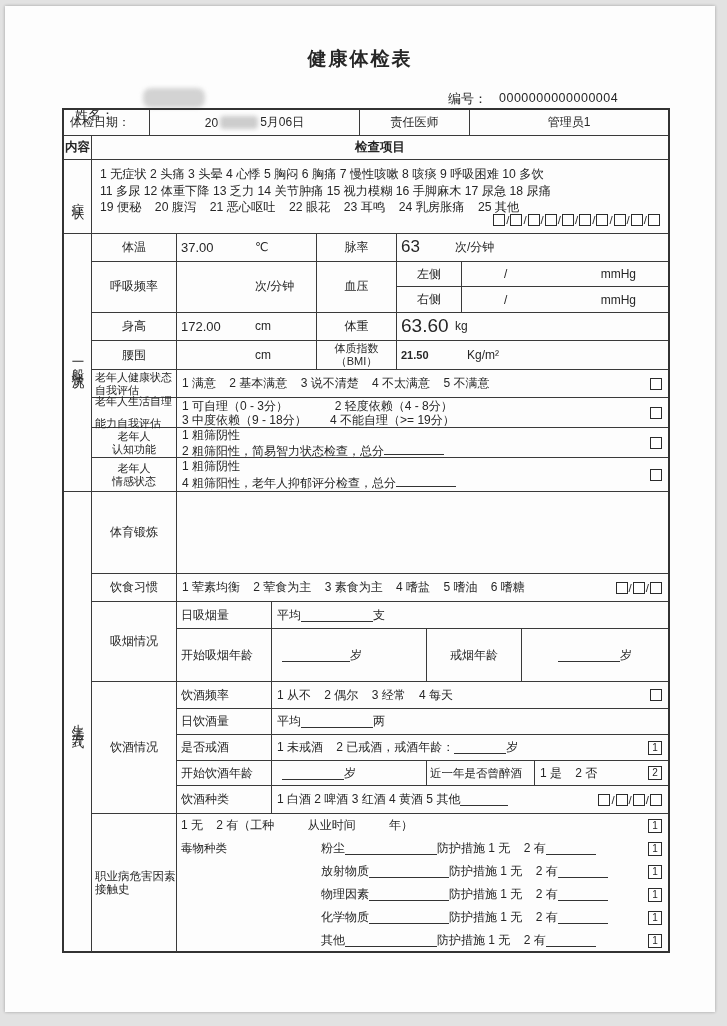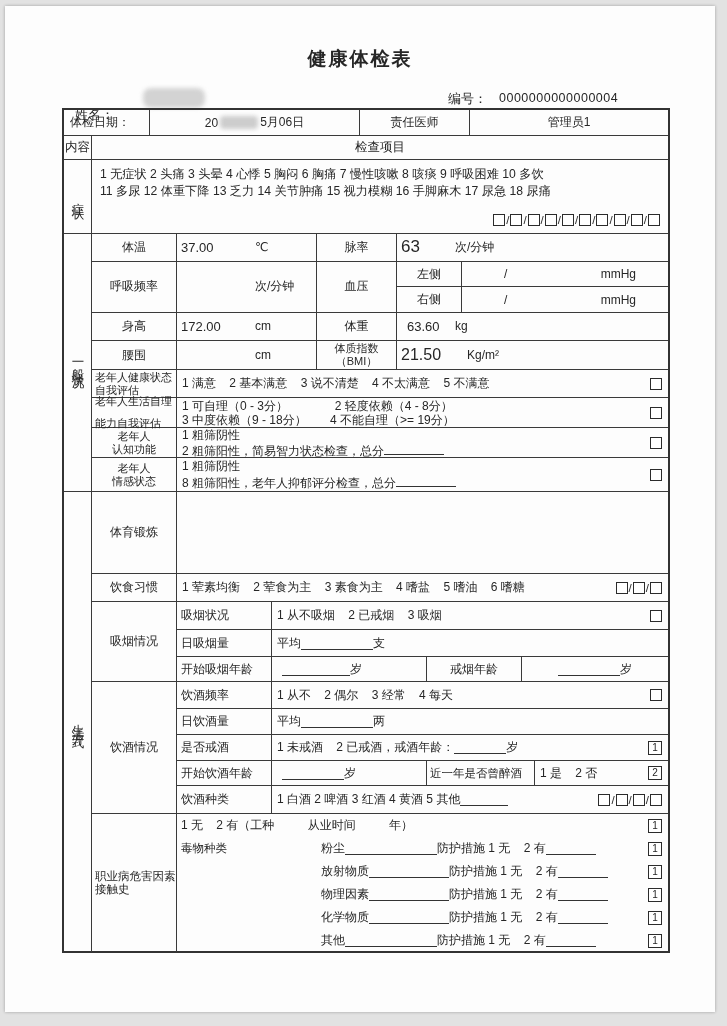--- a/index.html
+++ b/index.html
@@ -26,21 +26,21 @@
   .rel{position:relative;}
 
   
   .r-date{height:26px;}
   .r-date .c1{width:86px;padding-left:6px;}
   .r-date .c2{width:210px;justify-content:center;}
   .r-date .c3{width:110px;justify-content:center;}
   .r-date .c4{flex:1;justify-content:center;}
   .blur-date{display:inline-block;width:38px;height:13px;background:#cdcdcd;border-radius:4px;
              filter:blur(2px);margin:0 2px;vertical-align:-2px;}
-  .r-head{height:24px;font-weight:normal;}
+  .r-head{height:24px;font-weight:bold;}
   .r-head .c1{width:28px;justify-content:center;font-size:12.5px;}
   .r-head .c2{flex:1;justify-content:center;font-size:12.5px;}
 
   
   .sec{display:flex;box-sizing:border-box;border-bottom:1px solid #3a3a3a;}
   .sec.last{border-bottom:none;}
   .vcell{width:28px;box-sizing:border-box;border-right:1px solid #3a3a3a;display:flex;
          align-items:center;justify-content:center;}
   .vtext{writing-mode:vertical-lr;text-orientation:upright;letter-spacing:4px;font-size:12.5px;}
   .secbody{flex:1;display:flex;flex-direction:column;min-width:0;}
@@ -107,20 +107,21 @@
       <div class="c c2 last">检查项目</div>
     </div>
 
     <div class="sec sym">
       <div class="vcell">
         <span class="vtext">症状</span>
       </div>
       <div class="secbody symcell" style="display:block;">
         <div class="pre">1 无症状 2 头痛 3 头晕 4 心悸 5 胸闷 6 胸痛 7 慢性咳嗽 8 咳痰 9 呼吸困难 10 多饮</div>
         <div class="pre">11 多尿 12 体重下降 13 乏力 14 关节肿痛 15 视力模糊 16 手脚麻木 17 尿急 18 尿痛</div>
+        <div class="pre">19 便秘    20 腹泻    21 恶心呕吐    22 眼花    23 耳鸣    24 乳房胀痛    25 其他</div>
         <div class="cbr cbr-abs">
             <span class="cb"></span>
             <span class="sl">/</span>
             <span class="cb"></span>
             <span class="sl">/</span>
             <span class="cb"></span>
             <span class="sl">/</span>
             <span class="cb"></span>
             <span class="sl">/</span>
             <span class="cb"></span>
@@ -182,36 +183,36 @@
         </div>
 
         <div class="g-r" style="height:28px;">
           <div class="c gl center">身高</div>
           <div class="c vcellw" style="width:140px;padding-left:4px;">
             <span style="font-size:13px;">172.00</span>
             <span class="u" style="left:78px;">cm</span>
           </div>
           <div class="c center" style="width:80px;">体重</div>
           <div class="c last vcellw" style="flex:1;padding-left:4px;">
-            <span style="font-size:13px;margin-left:6px;">63.60</span>
+            <span style="font-size:19px;">63.60</span>
             <span class="u" style="left:58px;">kg</span>
           </div>
         </div>
 
         <div class="g-r" style="height:30px;">
           <div class="c gl center">腰围</div>
           <div class="c vcellw" style="width:140px;">
             <span class="u" style="left:78px;">cm</span>
           </div>
           <div class="c center smalllbl" style="width:80px;flex-direction:column;justify-content:center;">
             <div>体质指数</div>
             <div>（BMI）</div>
           </div>
           <div class="c last vcellw" style="flex:1;padding-left:4px;">
-            <span style="font-size:16px;">21.50</span>
+            <span style="font-size:11px;font-weight:bold;">21.50</span>
             <span class="u" style="left:70px;">Kg/m²</span>
           </div>
         </div>
 
         <div class="g-r" style="height:28px;">
           <div class="c gl smalllbl" style="flex-direction:column;align-items:flex-start;justify-content:center;padding-left:3px;">
             <div>老年人健康状态</div>
             <div>自我评估</div>
           </div>
           <div class="c last rel" style="flex:1;padding-left:5px;">
@@ -244,21 +245,21 @@
           </div>
         </div>
 
         <div class="g-r lastrow">
           <div class="c gl center smalllbl" style="flex-direction:column;justify-content:center;">
             <div>老年人</div>
             <div>情感状态</div>
           </div>
           <div class="c last rel" style="flex:1;flex-direction:column;align-items:flex-start;justify-content:center;padding-left:5px;line-height:16px;">
             <div>1 粗筛阴性</div>
-            <div><span>8 粗筛阳性，老年人抑郁评分检查，总分</span><span class="ul" style="width:60px;"></span></div>
+            <div><span>4 粗筛阳性，老年人抑郁评分检查，总分</span><span class="ul" style="width:60px;"></span></div>
             <span class="cb nb-abs"></span>
           </div>
         </div>
 
       </div>
     </div>
 
     <div class="sec last" style="flex:1;">
       <div class="vcell">
         <span class="vtext">生活方式</span>
@@ -279,27 +280,20 @@
                 <span class="cb"></span>
                 <span class="sl">/</span>
                 <span class="cb"></span>
               </div>
           </div>
         </div>
 
         <div class="grp" style="height:80px;">
           <div class="c gl center">吸烟情况</div>
           <div class="ginner">
-            <div class="srow" style="height:28px;">
-              <div class="c sub">吸烟状况</div>
-              <div class="c last rel" style="flex:1;padding-left:5px;">
-                <span class="pre">1 从不吸烟    2 已戒烟    3 吸烟</span>
-                <span class="cb nb-abs"></span>
-              </div>
-            </div>
             <div class="srow" style="height:27px;">
               <div class="c sub">日吸烟量</div>
               <div class="c last" style="flex:1;padding-left:5px;">
                 <span>平均</span>
                   <span class="ul" style="width:72px;"></span>
                   <span>支</span>
               </div>
             </div>
             <div class="srow lastrow">
               <div class="c sub">开始吸烟年龄</div>

